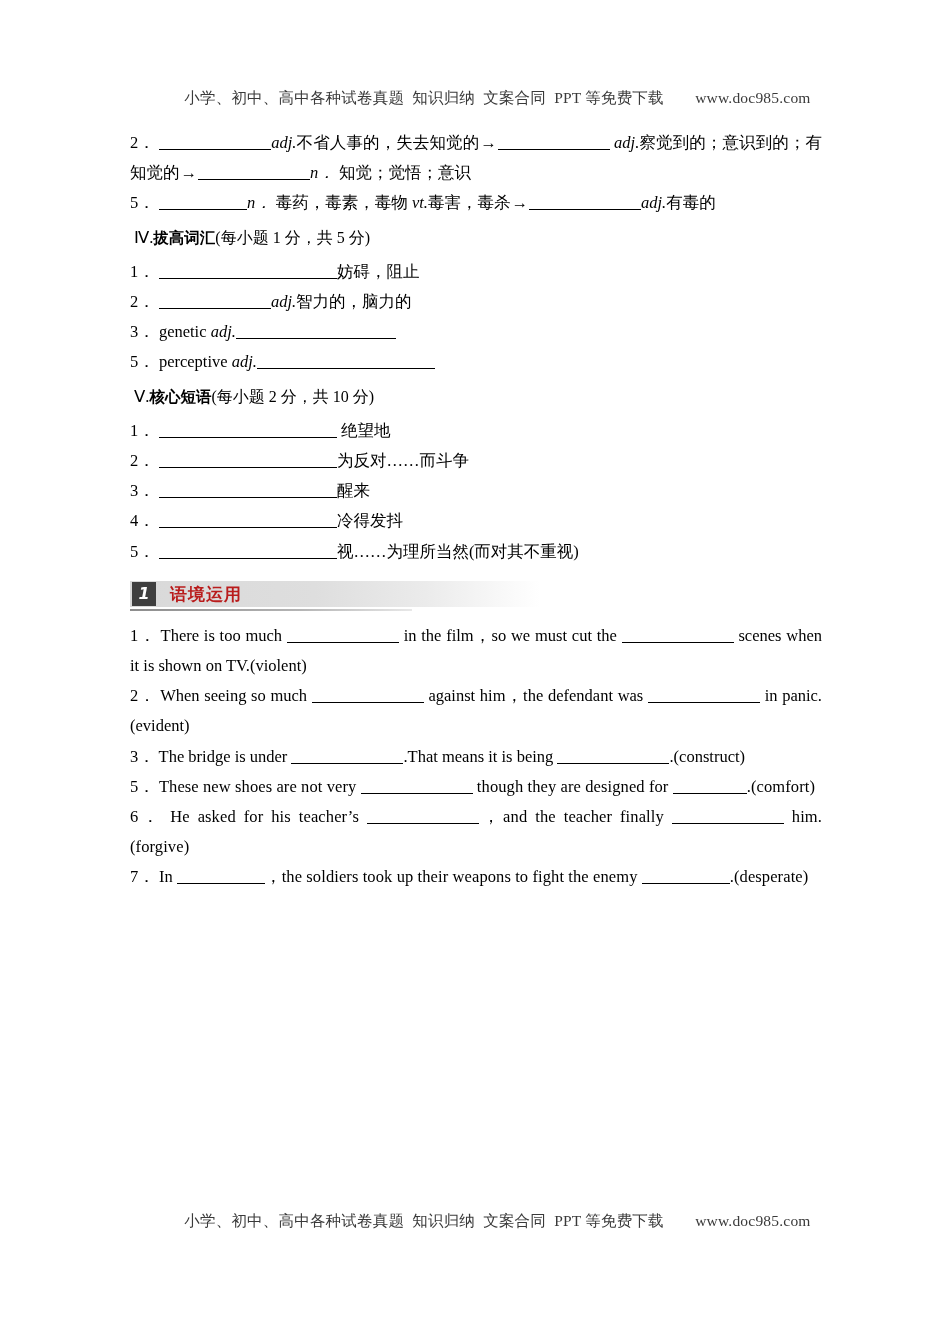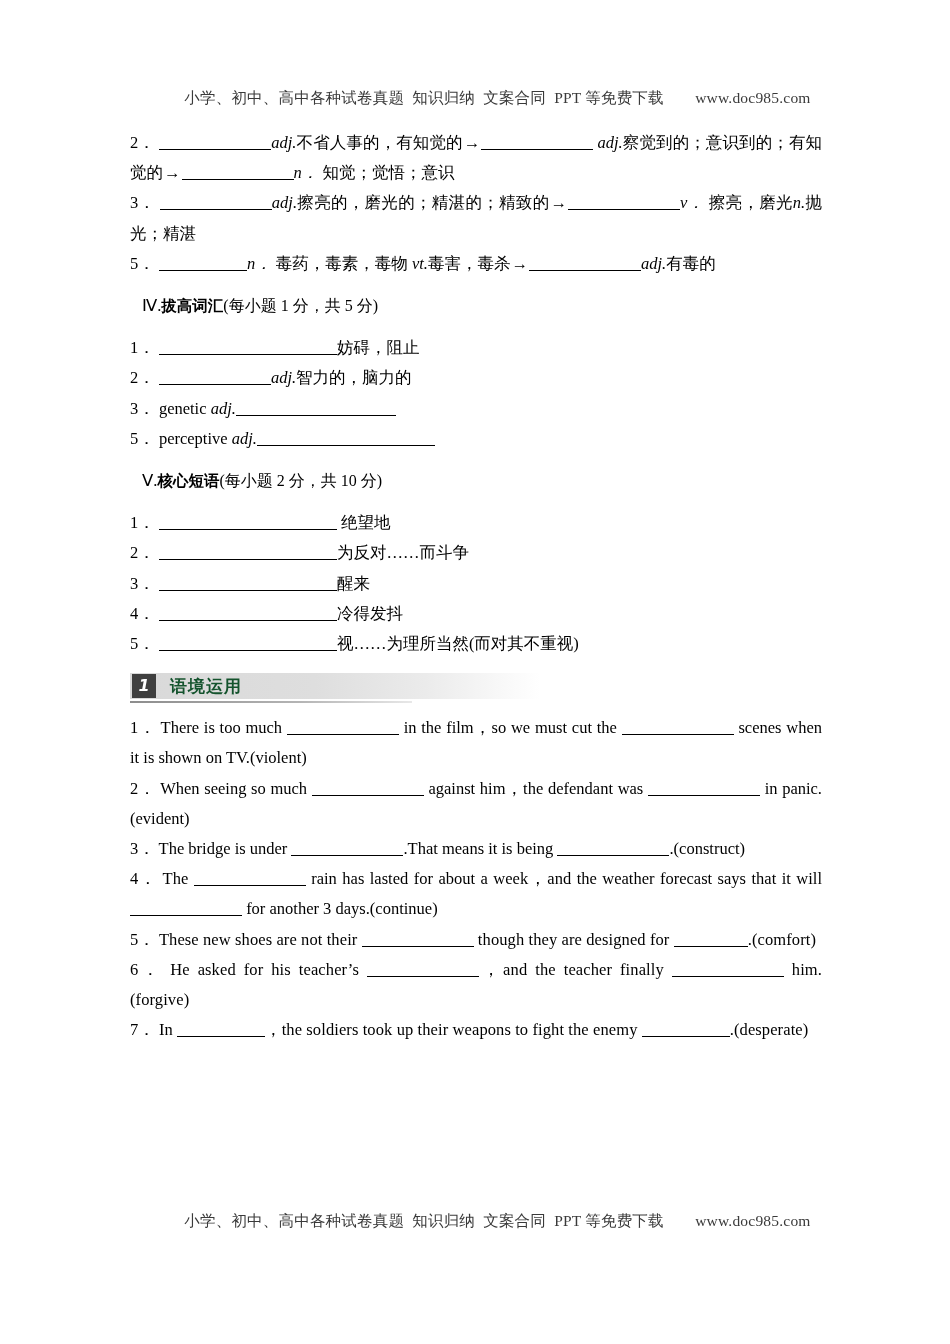--- a/index.html
+++ b/index.html
@@ -77,21 +77,21 @@
   .b-2xl { width: 160px; }
   .b-3xl { width: 178px; }
 
   .it { font-style: italic; }
   .arrow { font-style: normal; padding: 0 1px; }
 
   
   .roman-head {
     font-size: 16.5px;
     line-height: 30.2px;
-    margin: 12px;
+    margin: 4px;
   }
   .roman-head .rnum { font-family: "Liberation Serif", serif; }
   .roman-head .rtitle {
     font-weight: bold;
     font-family: "DejaVu Sans", "Liberation Sans", sans-serif;
     font-size: 15.5px;
   }
   .roman-head .rpoints { font-size: 16px; }
 
   
@@ -133,21 +133,21 @@
   .banner-title {
     position: absolute;
     left: 40px;
     top: 1px;
     height: 24px;
     line-height: 25px;
     font-family: "DejaVu Sans", "Liberation Sans", sans-serif;
     font-weight: bold;
     font-size: 17px;
     letter-spacing: 1px;
-    color: #14532d;
+    color: #b91c1c;
   }
 
   
   p.eng {
     margin: 0;
     font-size: 16.5px;
     line-height: 30.2px;
     text-align: justify;
     word-break: break-word;
   }
@@ -163,27 +163,23 @@
 <div class="page">
 
   <div class="running running-head">
     <span class="rh-inner">小学、初中、高中各种试卷真题  知识归纳  文案合同  PPT 等免费下载　　www.doc985.com</span>
   </div>
 
   <div class="col">
 
     <p class="line para">
       <span class="num">2．</span>
-      <span class="blank b-lg"></span><span class="it">adj.</span><span>不省人事的，有知觉的</span><span class="arrow">→</span><span class="blank b-lg"></span>&nbsp;<span class="it">adj.</span><span>察觉到的；意识到的；有知觉的</span><span class="arrow">→</span><span class="blank b-lg"></span><span class="it">n．</span>&nbsp;<span>知觉；觉悟；意识</span>
-    </p>
-
-    <p class="line para">
-      <span class="num">3．</span>
-      <span class="blank b-lg"></span><span class="it">adj.</span><span>擦亮的，磨光的；精湛的；精致的</span><span class="arrow">→</span><span class="blank b-lg"></span><span class="it">v．</span>&nbsp;<span>擦亮，磨光</span><span class="it">n.</span><span>抛光；精湛</span>
-    </p>
+      <span class="blank b-lg"></span><span class="it">adj.</span><span>不省人事的，失去知觉的</span><span class="arrow">→</span><span class="blank b-lg"></span>&nbsp;<span class="it">adj.</span><span>察觉到的；意识到的；有知觉的</span><span class="arrow">→</span><span class="blank b-lg"></span><span class="it">n．</span>&nbsp;<span>知觉；觉悟；意识</span>
+    </p>
+
 
 
     <p class="line para">
       <span class="num">5．</span>
       <span class="blank b-md"></span><span class="it">n．</span>&nbsp;<span>毒药，毒素，毒物</span>&nbsp;<span class="it">vt.</span><span>毒害，毒杀</span><span class="arrow">→</span><span class="blank b-lg"></span><span class="it">adj.</span><span>有毒的</span>
     </p>
 
     <p class="roman-head">
       <span class="rnum">Ⅳ.</span><span class="rtitle">拔高词汇</span><span class="rpoints">(每小题 1 分，共 5 分)</span>
     </p>
@@ -246,28 +242,24 @@
     <p class="eng">
       <span class="num">2．</span>
       <span>When seeing so much </span><span class="blank b-lg"></span><span> against him，the defendant was </span><span class="blank b-lg"></span><span> in panic.(evident)</span>
     </p>
 
     <p class="eng">
       <span class="num">3．</span>
       <span>The bridge is under </span><span class="blank b-lg"></span><span>.That means it is being </span><span class="blank b-lg"></span><span>.(construct)</span>
     </p>
 
-    <p class="eng">
-      <span class="num">4．</span>
-      <span>The </span><span class="blank b-lg"></span><span> rain has lasted for about a week，and the weather forecast says that it will </span><span class="blank b-lg"></span><span> for another 3 days.(continue)</span>
-    </p>
 
     <p class="eng eng-j">
       <span class="num">5．</span>
-      <span class="sp">These new shoes are not their </span><span class="blank b-lg"></span><span class="sp"> though they are designed for </span><span class="blank b-sm"></span><span class="sp">.(comfort)</span>
+      <span class="sp">These new shoes are not very </span><span class="blank b-lg"></span><span class="sp"> though they are designed for </span><span class="blank b-sm"></span><span class="sp">.(comfort)</span>
     </p>
 
     <p class="eng eng-j">
       <span class="num">6．</span>
       <span class="sp">He asked for his teacher’s </span><span class="blank b-lg"></span><span class="sp">，and the teacher finally </span><span class="blank b-lg"></span><span class="sp"> him.(forgive)</span>
     </p>
 
     <p class="eng eng-j">
       <span class="num">7．</span>
       <span class="sp">In </span><span class="blank b-md"></span><span class="sp">，the soldiers took up their weapons to fight the enemy </span><span class="blank b-md"></span><span class="sp">.(desperate)</span>

